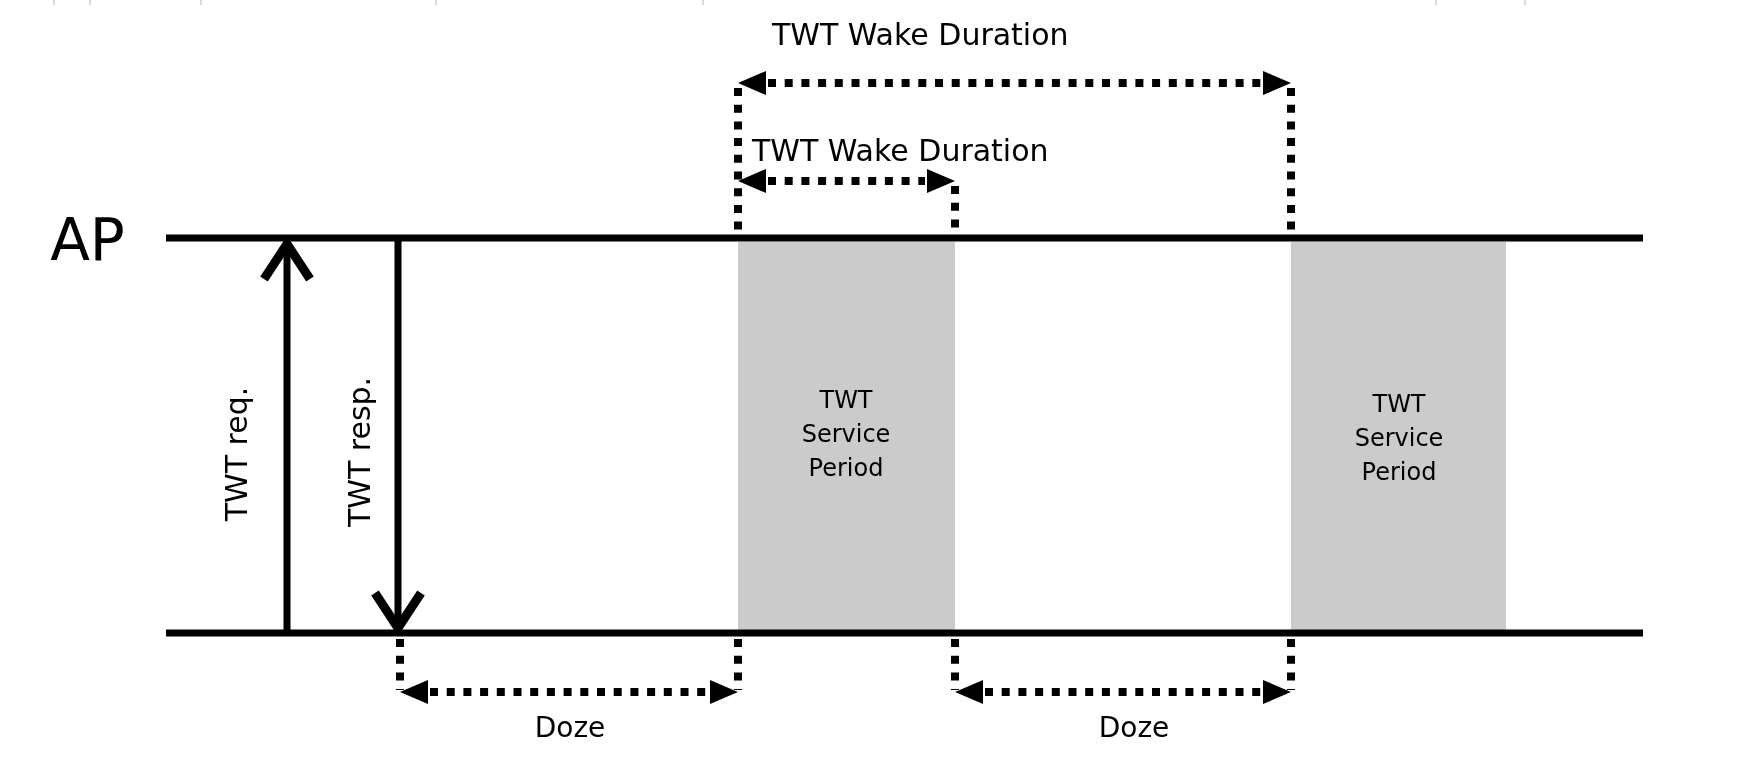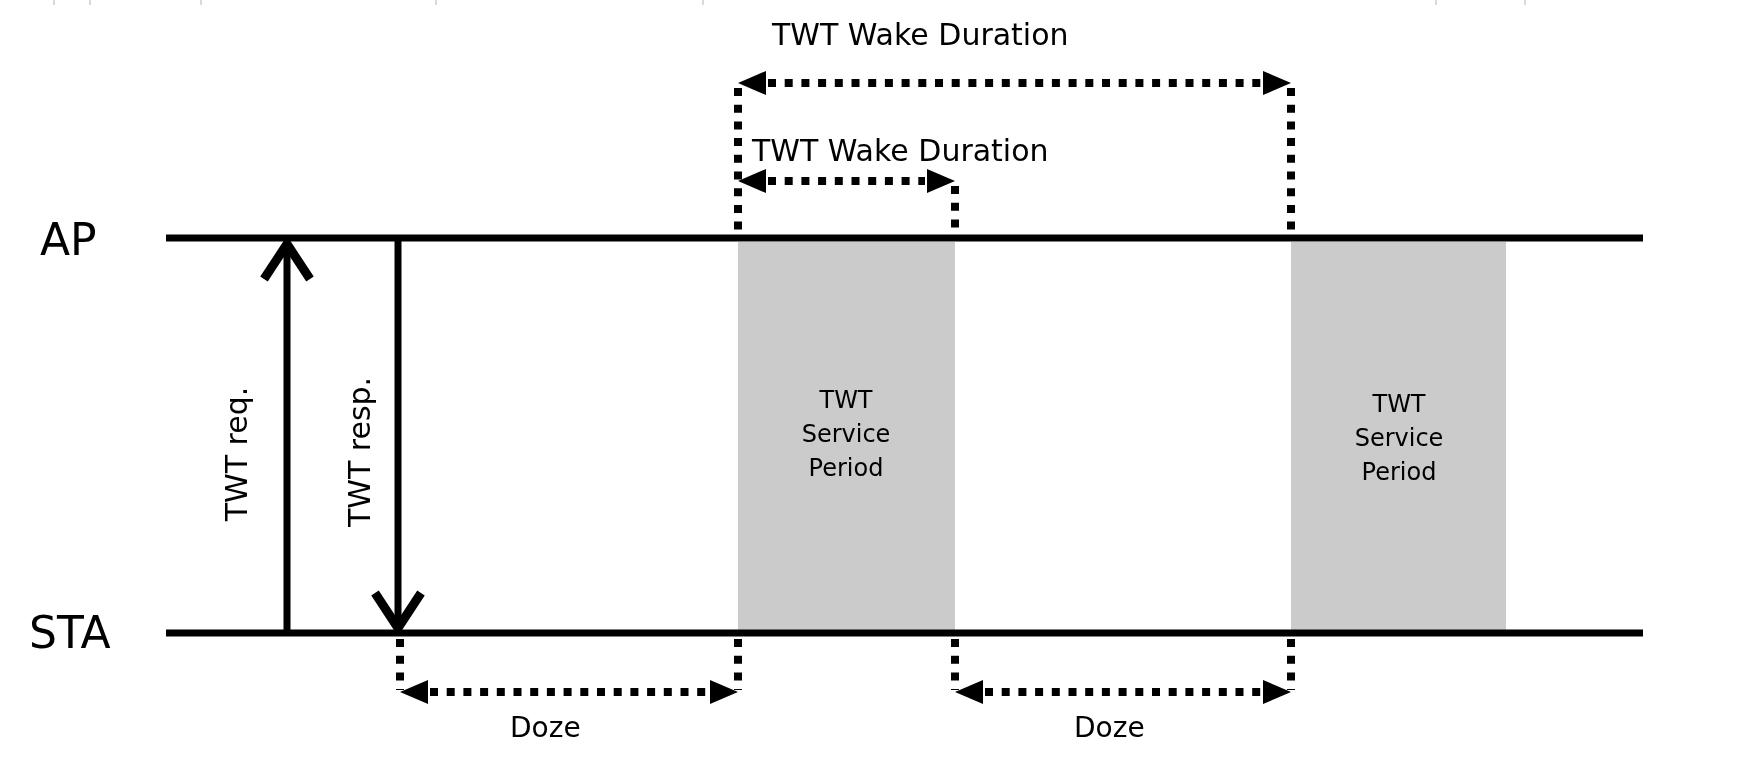--- a/index.html
+++ b/index.html
@@ -20,23 +20,23 @@
     position: absolute;
     left: 0;
     top: 0;
   }
   .lbl {
     position: absolute;
     color: #000000;
     white-space: nowrap;
   }
   .timeline-lbl {
-    font-size: 44px;
+    font-size: 58px;
     line-height: 54px;
-    text-align: left;
+    text-align: center;
   }
   .ap-lbl   { left: 40px;  top: 213px; width: 95px;  }
   .sta-lbl  { left: 29px;  top: 606px; width: 115px; }
   .rot-lbl {
     font-size: 30px;
     line-height: 34px;
     transform: translate(-50%, -50%) rotate(-90deg);
   }
   .req-lbl  { left: 237px; top: 454px; }
   .resp-lbl { left: 360px; top: 452px; }
@@ -52,20 +52,21 @@
     line-height: 34px;
     text-align: center;
     white-space: pre-line;
     width: 200px;
   }
   .sp-lbl-1 { left: 746px;  top: 383px; }
   .sp-lbl-2 { left: 1299px; top: 387px; }
   .doze-lbl {
     font-size: 28px;
     line-height: 34px;
+    text-align: center;
     width: 120px;
   }
   .doze-lbl-1 { left: 510px;  top: 711px; }
   .doze-lbl-2 { left: 1074px; top: 711px; }
 </style>
 </head>
 <body>
 
 <div id="stage">
 
@@ -129,21 +130,20 @@
     </g>
 
     <g>
       <line x1="985" y1="692" x2="1261" y2="692" stroke="#000" stroke-width="8" stroke-dasharray="8 8.7"></line>
       <path d="M 955 692 L 983 680 L 983 704 Z" fill="#000"></path>
       <path d="M 1291 692 L 1263 680 L 1263 704 Z" fill="#000"></path>
     </g>
   </svg>
 
   <div class="lbl timeline-lbl ap-lbl">AP</div>
-  <div class="lbl timeline-lbl sta-lbl">STA</div>
 
   <div class="lbl rot-lbl req-lbl">TWT req.</div>
   <div class="lbl rot-lbl resp-lbl">TWT resp.</div>
 
   <div class="lbl span-lbl wake-interval-lbl">TWT Wake Duration</div>
   <div class="lbl span-lbl wake-duration-lbl">TWT Wake Duration</div>
 
   <div class="sp-lbl sp-lbl-1">TWT
 Service
 Period</div>

